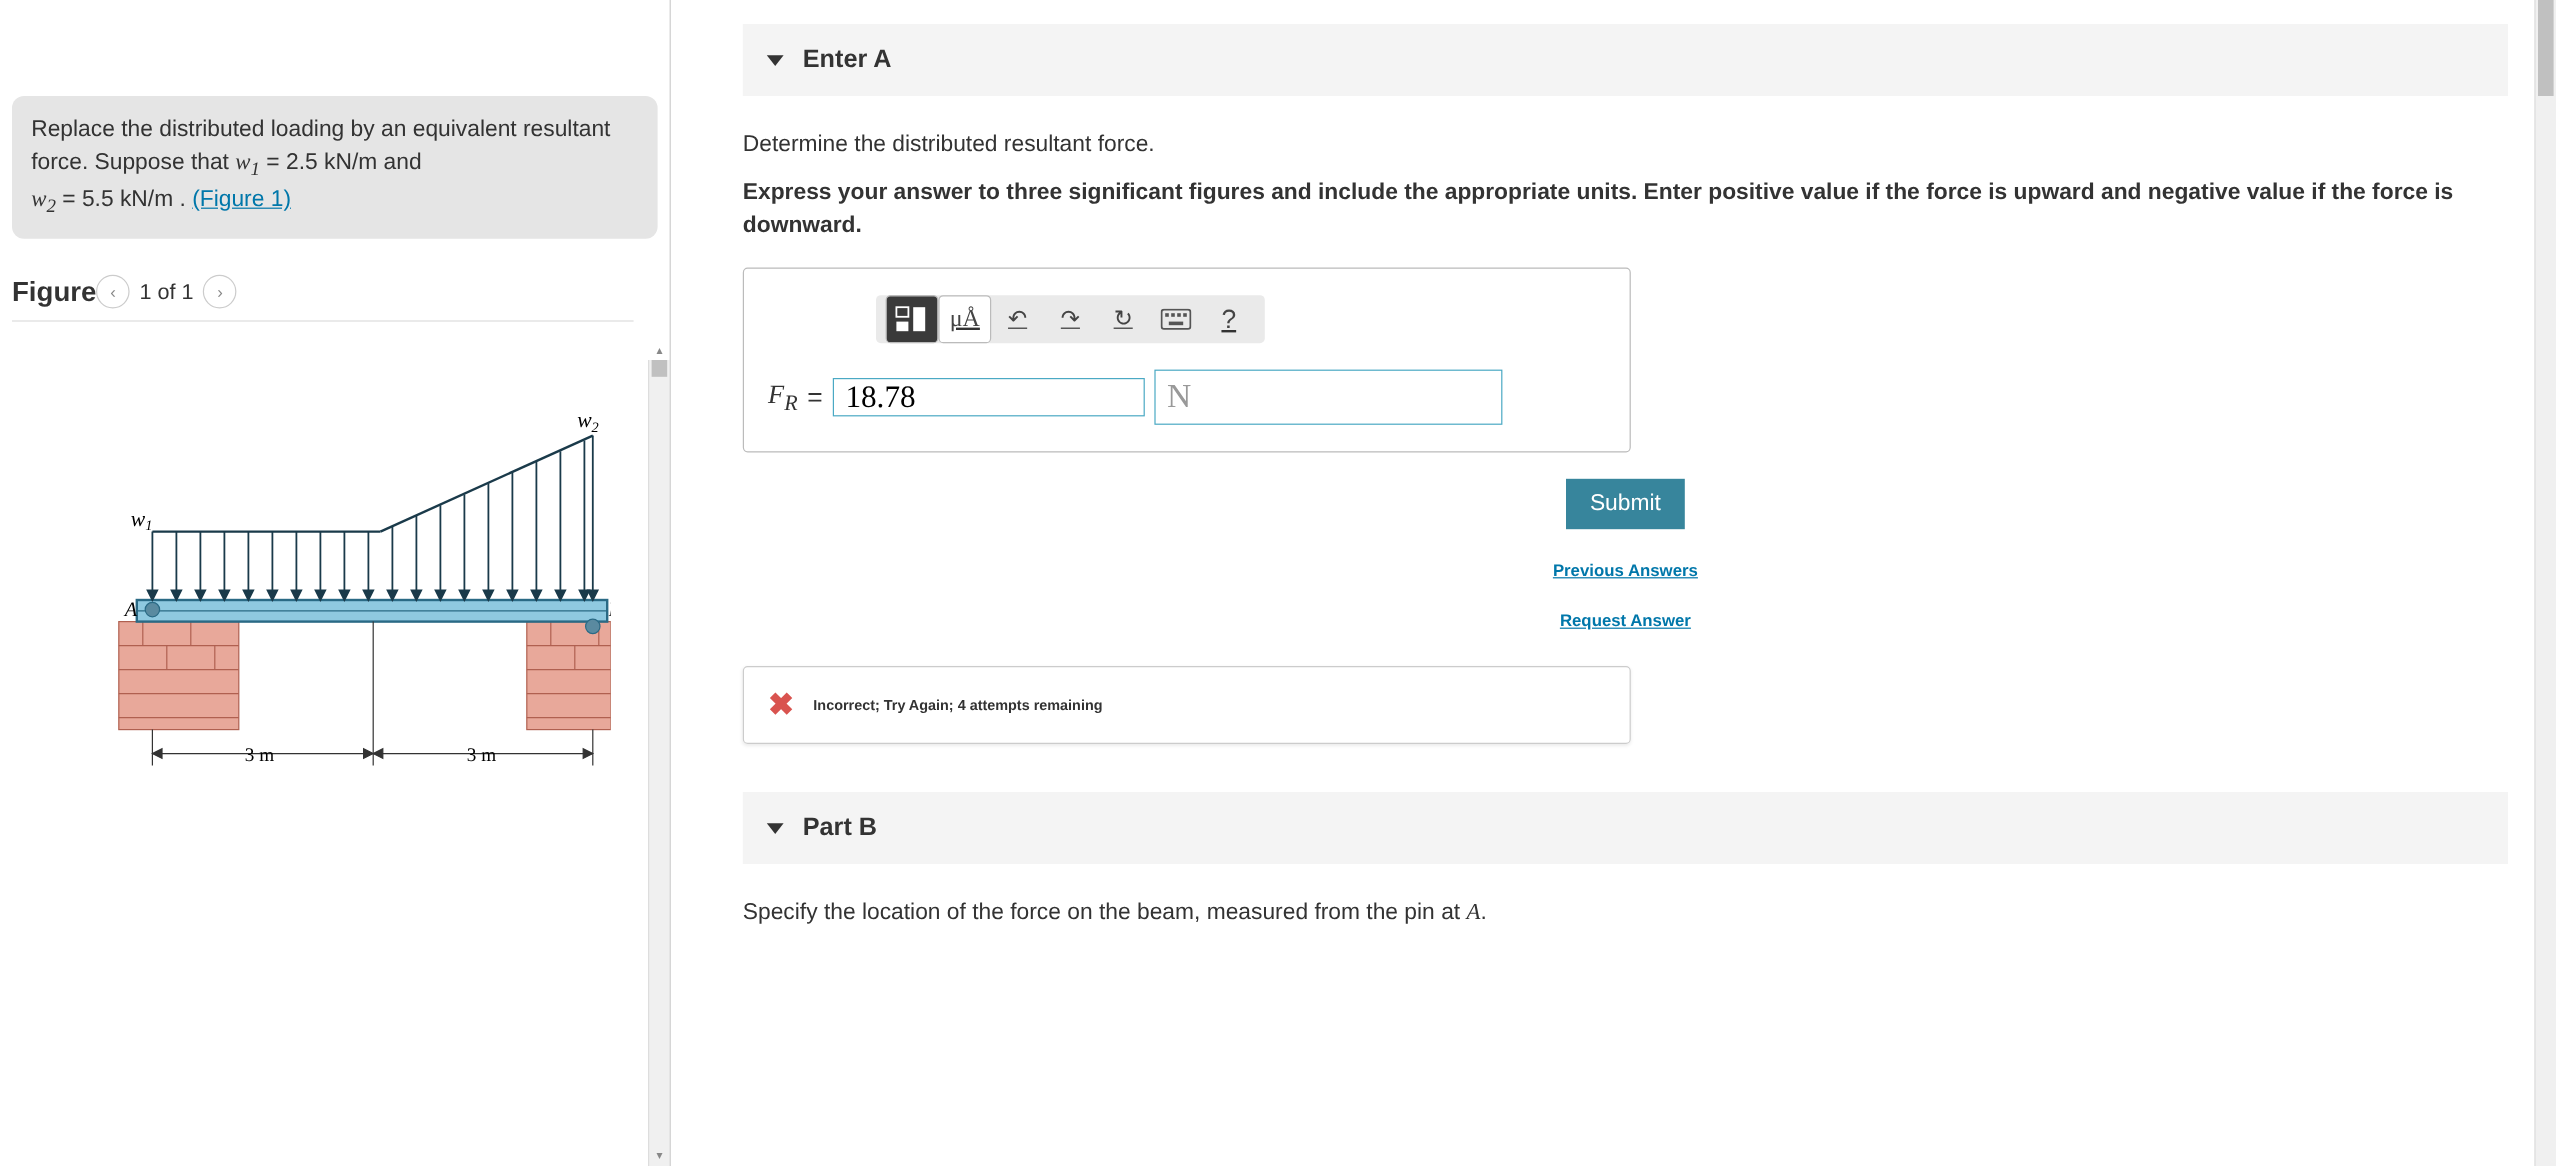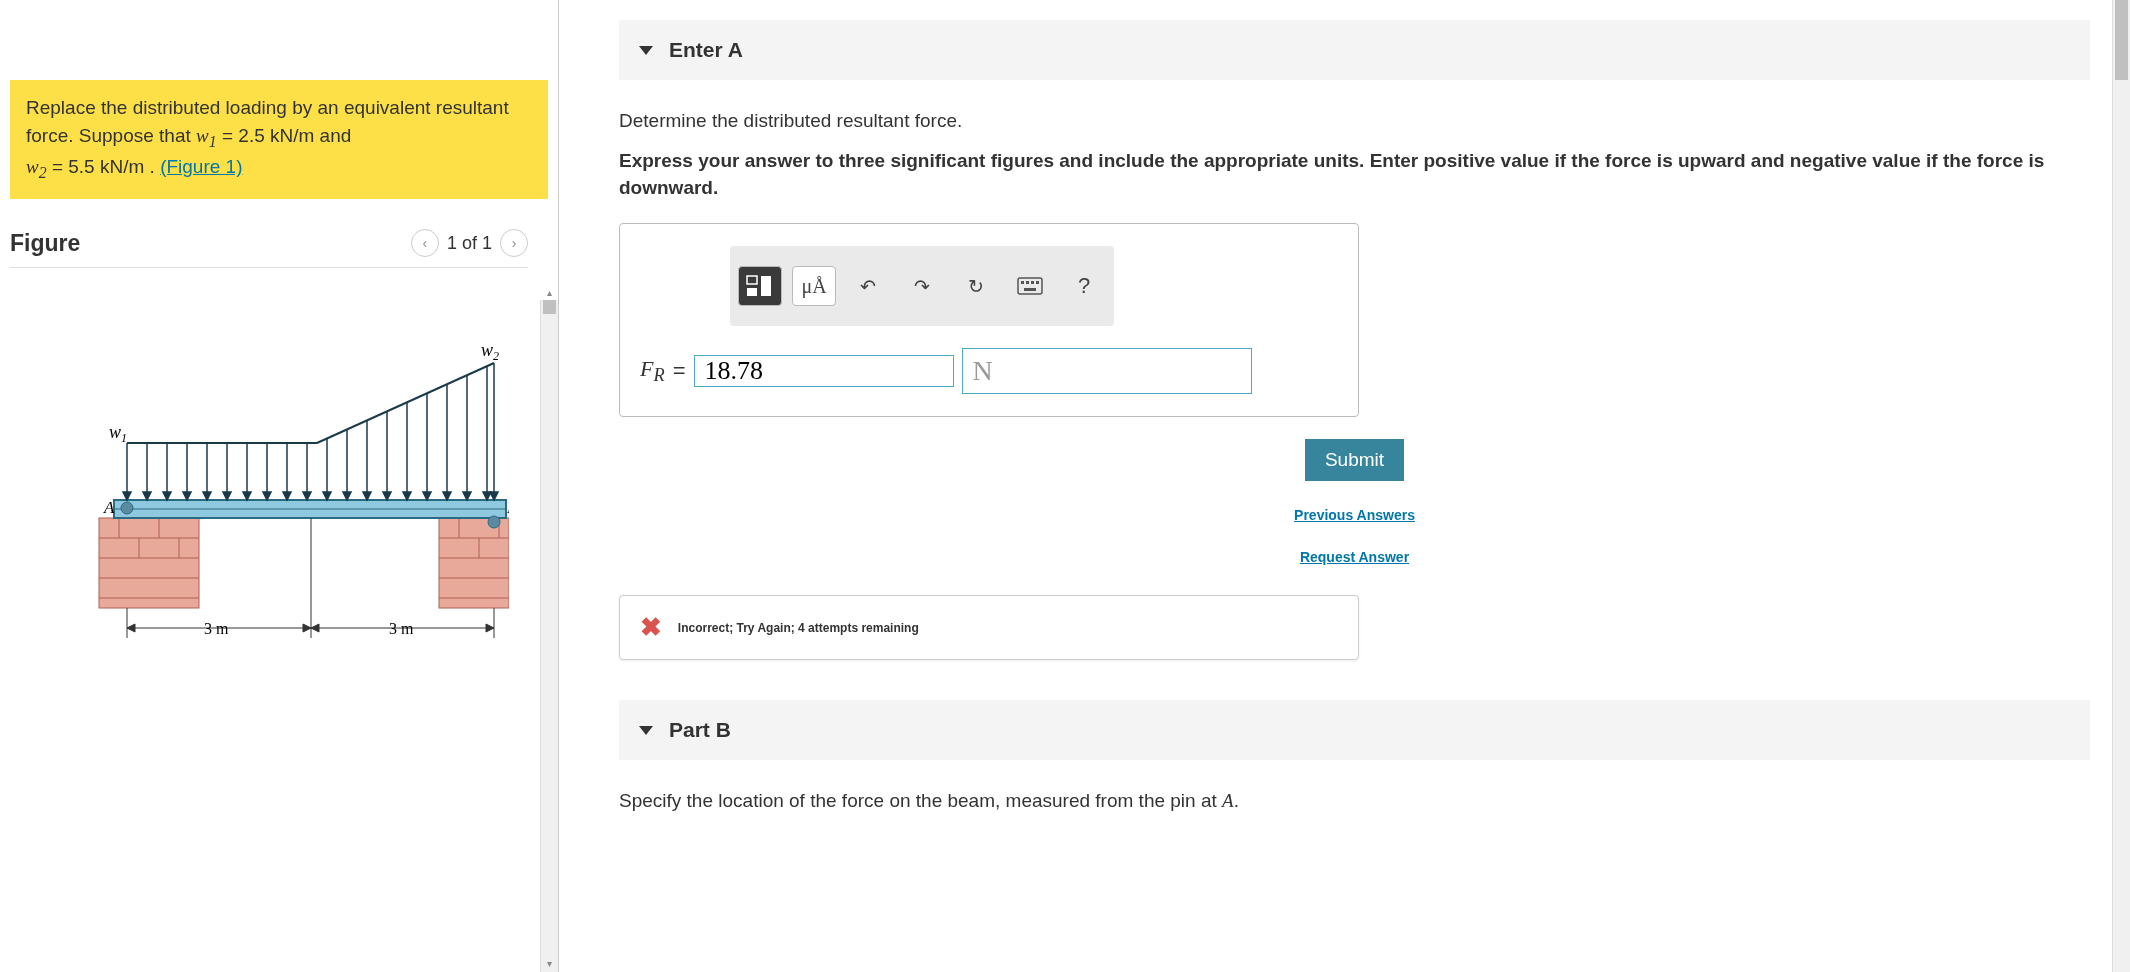--- a/index.html
+++ b/index.html
@@ -6,34 +6,34 @@
   body { font-family: Arial, Helvetica, sans-serif; font-size: 16px; color: #333; background: #fff; }
   .page { display: flex; width: 2130px; height: 972px; }
   .left-col { width: 558px; padding: 10px 10px 10px 10px; position: relative; }
   .right-col { flex: 1; border-left: 1px solid #ccc; padding: 20px 40px 20px 60px; position: relative; }
   .scrollbar-left { position: absolute; right: 0; top: 300px; bottom: 0; width: 18px; background: #f0f0f0; border-left: 1px solid #ddd; }
   .scrollbar-left .thumb { position: absolute; left: 2px; right: 2px; top: 0; height: 14px; background: #c0c0c0; }
   .scrollbar-left .down { position: absolute; left:0; right:0; bottom:0; height:16px; text-align:center; color:#888; font-size:10px; line-height:16px; }
   .scrollbar-left .up { position: absolute; left:0; right:0; top:-14px; height:14px; text-align:center; color:#888; font-size:10px; line-height:14px; }
   .scrollbar-right { position: absolute; right: 0; top: 0; bottom: 0; width: 18px; background: #f0f0f0; border-left: 1px solid #ddd;}
   .scrollbar-right .thumb { position: absolute; left:2px; right:2px; top:0; height:80px; background:#c0c0c0;}
-  .problem-box { background: #fde047; padding: 14px 16px; margin-top: 70px; margin-bottom: 30px; font-size: 19px; line-height: 1.45; }
+  .problem-box { background: #e5e5e5; padding: 14px 16px; margin-top: 70px; margin-bottom: 30px; font-size: 19px; line-height: 1.45; border-radius: 10px; }
   .problem-box .link { color: #0077aa; text-decoration: underline; cursor: pointer; }
-  .figure-header { display:flex; justify-content: space-between; align-items:center; border-bottom: 1px solid #ddd; padding-bottom: 10px; margin-right: 20px;}
+  .figure-header { display:flex; align-items:center; border-bottom: 1px solid #ddd; padding-bottom: 10px; margin-right: 20px;}
   .figure-title { font-size: 23px; font-weight: bold; }
   .pager { display:flex; align-items:center; gap:8px; font-size:18px; }
   .pager-btn { width:28px; height:28px; border:1px solid #ccc; border-radius:50%; background:#fff; display:flex; align-items:center; justify-content:center; color:#888; cursor:pointer; font-size:14px;}
   .figure-canvas { margin-top: 40px; display:flex; justify-content:center; }
   .part-header { background: #f4f4f4; padding: 18px 20px; margin-bottom: 30px; display:flex; align-items:center; gap:16px;}
   .caret { width:0; height:0; border-left:7px solid transparent; border-right:7px solid transparent; border-top:9px solid #333; }
   .part-title { font-size: 21px; font-weight: bold; }
   .instruction { font-size: 19px; margin-bottom: 16px; }
   .hint { font-size: 19px; font-weight: bold; margin-bottom: 22px; line-height:1.4;}
   .answer-frame { border: 1px solid #bbb; border-radius: 4px; padding: 22px 20px 22px 20px; width: 740px; margin-bottom: 22px;}
-  .toolbar { background: #eaeaea; border-radius:4px; padding:20px 8px; display:inline-flex; align-items:center; gap:10px; margin-left: 90px; margin-bottom: 22px;}
+  .toolbar { background: #eaeaea; border-radius:4px; padding:0 8px; display:inline-flex; align-items:center; margin-left: 90px; margin-bottom: 22px; text-decoration: underline;}
   .tool-btn { min-width:44px; height:40px; border:1px solid #bbb; border-radius:4px; background:#fff; display:flex; align-items:center; justify-content:center; cursor:pointer; font-size:19px; color:#444;}
   .tool-btn.dark { background:#3a3a3a; color:#fff; }
   .tool-btn.no-border { border: none; background: transparent; }
   .answer-row { display:flex; align-items:center; gap:8px; }
   .var-label { font-size: 22px; font-style: italic; font-family: 'Times New Roman', serif; }
   .var-label sub { font-style: italic; }
   .eq { font-size: 22px; }
   .val-input { width: 260px; height: 32px; border:1px solid #4aa9c4; font-size: 26px; padding: 4px 10px; font-family:'Times New Roman', serif;}
   .unit-input { width: 290px; height: 46px; border:1px solid #4aa9c4; font-size: 28px; padding: 4px 10px; font-family:'Times New Roman', serif; color:#999;}
   .submit-row { display:flex; align-items:center; gap:26px; margin-bottom: 30px; flex-direction: column;}

